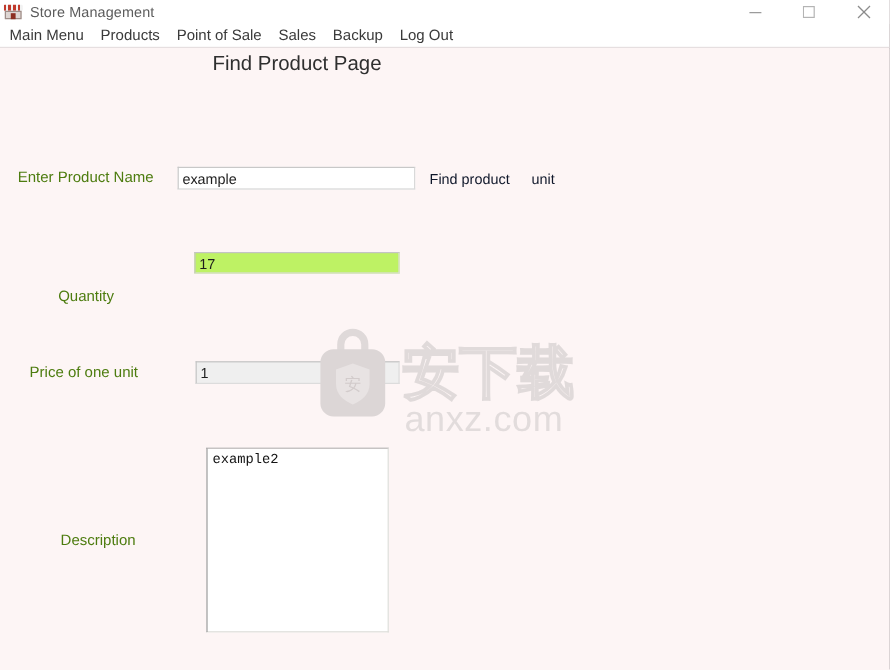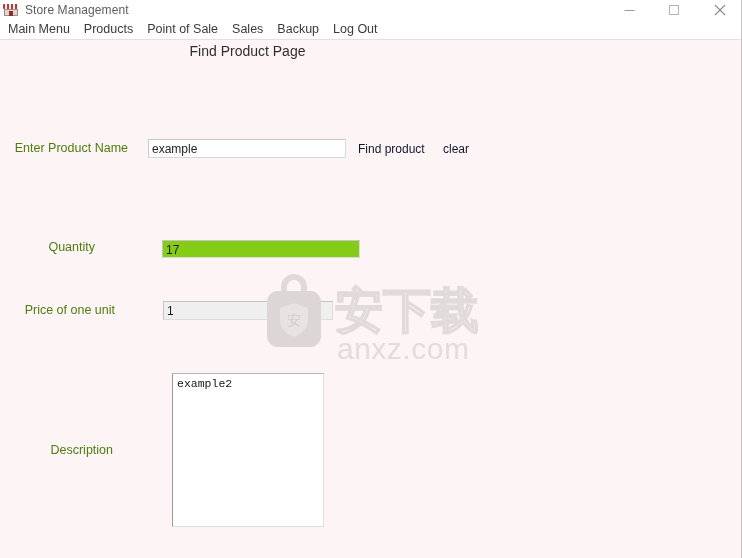--- a/index.html
+++ b/index.html
@@ -117,21 +117,21 @@
     width: 742px;
     height: 517px;
     background: #fdf5f5;
   }
 
   #page-title {
     position: absolute;
     left: 0; top: 2px;
     width: 495px;
     text-align: center;
-    font-size: 14px;
+    font-size: 17px;
     color: #2f2f2f;
   }
 
   .field-label {
     position: absolute;
     font-size: 12.5px;
     color: #4d7c0f;
     text-align: right;
     white-space: nowrap;
   }
@@ -154,24 +154,24 @@
     height: 19px;
     background: #ffffff;
     border: 1px solid #c8c8c8;
     border-bottom-color: #d6d6d6;
     border-right-color: #d9d9d9;
   }
 
   
   #quantity-input {
     left: 162px;
-    top: 199px;
-    width: 198px;
+    top: 169px;
+    width: 171px;
     height: 18px;
-    background: #84cc16;
+    background: #bef264;
     border: 1px solid #c4c4c4;
     border-right-color: #dcdcdc;
     border-bottom-color: #dcdcdc;
   }
   #price-input {
     left: 163px;
     top: 260px;
     width: 170px;
     height: 19px;
     background: #efefef;
@@ -275,21 +275,21 @@
     <div class="menu-item">Log Out</div>
   </div>
 
   <div id="content">
 
     <div id="page-title">Find Product Page</div>
 
     <div class="field-label" id="label-product-name">Enter Product Name</div>
     <input class="text-input" id="product-name-input" type="text" value="example" style="">
     <button class="flat-button" id="find-product-button">Find product</button>
-    <button class="flat-button" id="clear-button">clear</button>
+    <button class="flat-button" id="clear-button">unit</button>
 
     <div class="field-label" id="label-quantity">Quantity</div>
     <input class="text-input" id="quantity-input" type="text" readonly="" value="17" style="">
 
     <div class="field-label" id="label-price">Price of one unit</div>
     <input class="text-input" id="price-input" type="text" readonly="" value="1" style="">
 
     <div class="field-label" id="label-description">Description</div>
     <textarea id="description-input" style="">example2</textarea>
 

